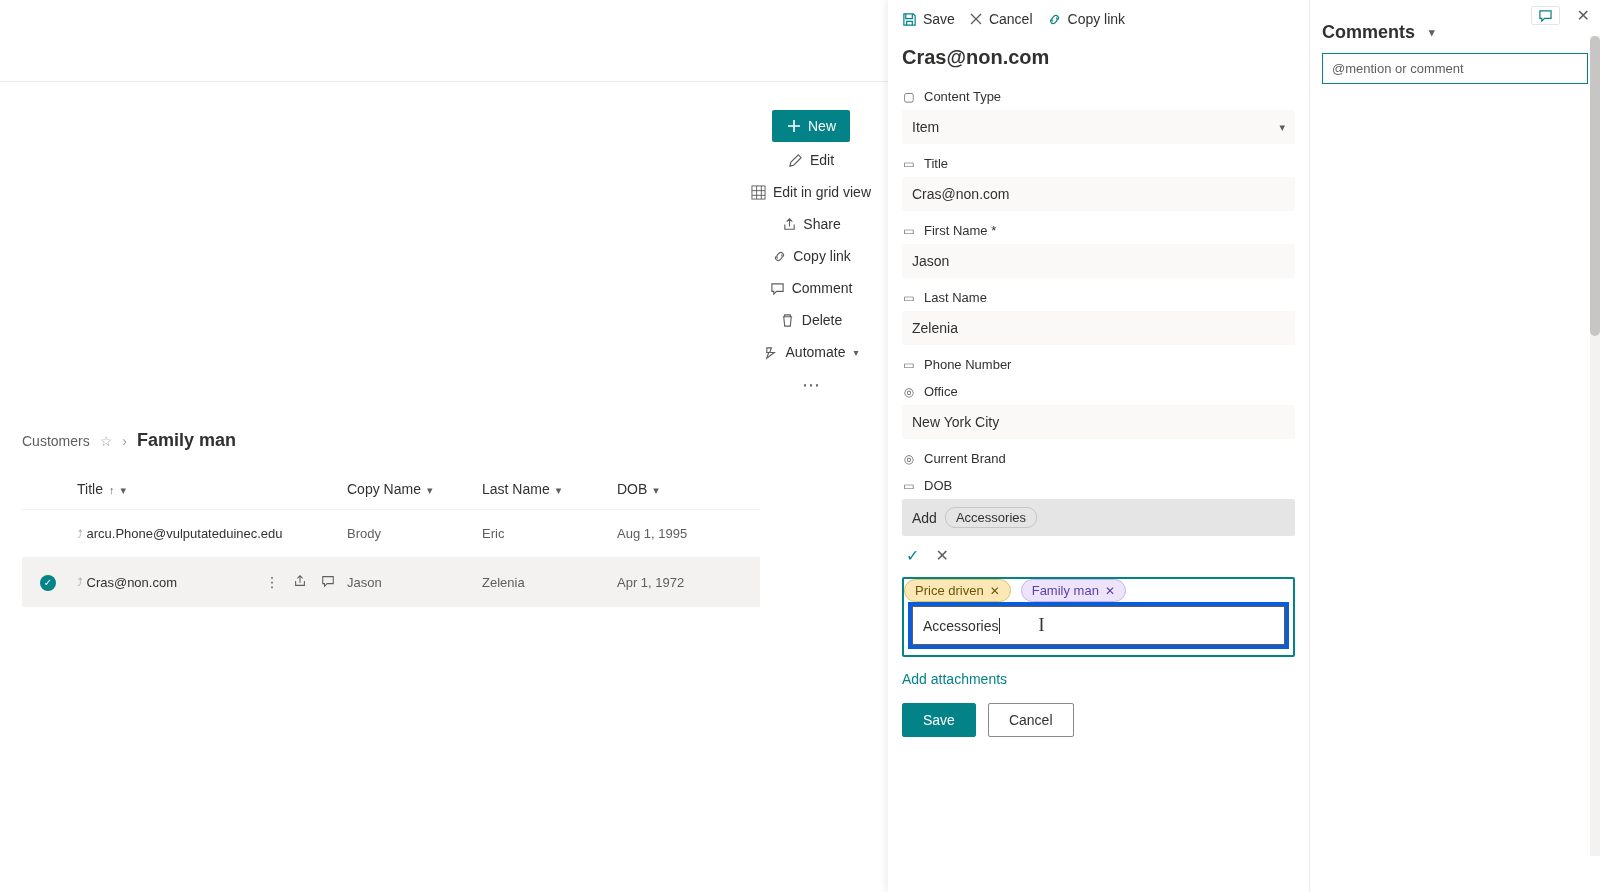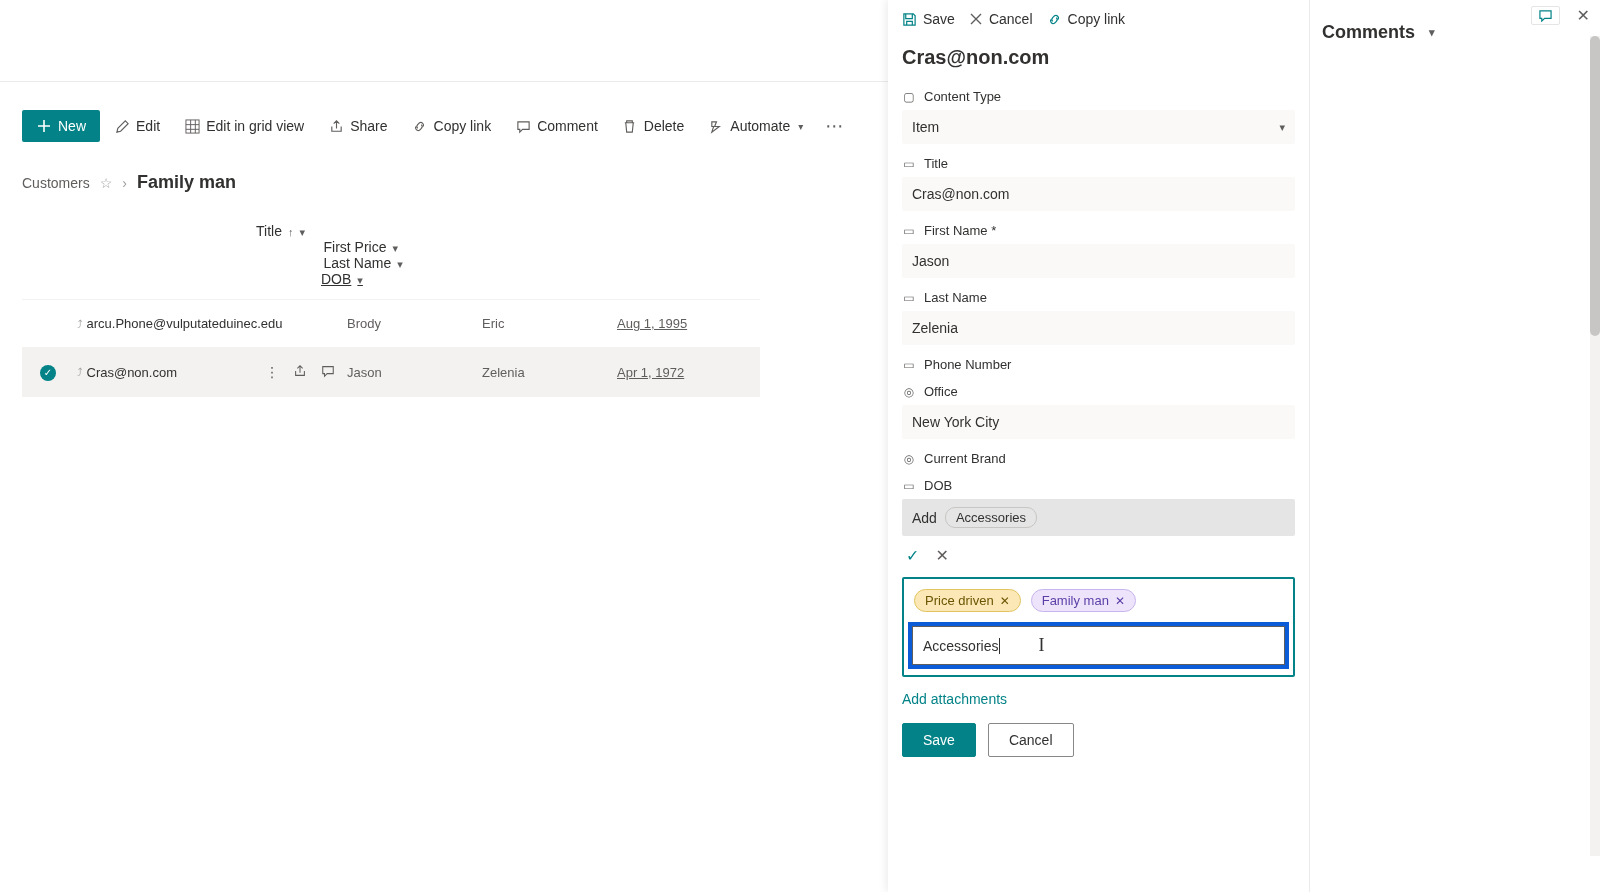--- a/index.html
+++ b/index.html
@@ -2,39 +2,39 @@
 <html><head>
 <meta charset="utf-8">
 <style>
 * { box-sizing: border-box; margin: 0; padding: 0; font-family: "Segoe UI", Arial, sans-serif; }
 body { background: #fff; width: 1600px; height: 892px; overflow: hidden; position: relative; color: #323130; }
 
 .main-area { position: absolute; left: 0; top: 0; width: 1600px; height: 892px; }
 
 .top-blank { height: 82px; border-bottom: 1px solid #edebe9; }
 
-.toolbar { display: flex; align-items: center; gap: 4px; padding: 28px 0 10px 22px; }
+.toolbar { display: flex; align-items: center; gap: 4px; padding: 28px 0 10px 22px; flex-direction: column; }
 .toolbar .tbtn { display: flex; align-items: center; gap: 6px; padding: 6px 10px; font-size: 14px; color: #323130; cursor: pointer; border-radius: 2px; }
 .toolbar .tbtn.primary { background: #038387; color: #fff; padding: 8px 14px; }
 .toolbar .tbtn .ico { width: 16px; height: 16px; display: inline-flex; align-items: center; justify-content: center; }
 .toolbar .chev { font-size: 10px; color: #605e5c; margin-left: 2px; }
 .toolbar .more { font-size: 18px; color: #605e5c; padding: 4px 8px; }
 
 .crumb { display: flex; align-items: center; gap: 10px; padding: 20px 0 8px 22px; color: #605e5c; font-size: 14px; }
 .crumb .strong { font-size: 18px; font-weight: 600; color: #323130; }
 .crumb .star { color: #a19f9d; }
 .crumb .sep { color: #a19f9d; }
 
 .grid { padding: 10px 0 0 22px; width: 760px; }
-.ghead { display: flex; align-items: center; padding: 12px 0; color: #323130; font-size: 14px; flex-direction: column; }
+.ghead { display: flex; align-items: center; padding: 12px 0; color: #323130; font-size: 14px; }
 .gcol.sel { width: 55px; }
 .gcol.title { width: 270px; }
 .gcol.fn { width: 135px; }
 .gcol.ln { width: 135px; }
-.gcol.dob { width: 140px; text-decoration: underline; }
+.gcol.dob { width: 140px; }
 .ghead .srt, .ghead .dd { font-size: 11px; color: #605e5c; margin-left: 6px; }
 
 .grow { display: flex; align-items: center; padding: 16px 0; font-size: 13px; color: #605e5c; border-top: 1px solid #f3f2f1; }
 .grow.selected { background: #f3f2f1; }
 .grow .titlecell { color: #323130; display: flex; align-items: center; gap: 4px; }
 .grow .tilde { color: #a19f9d; font-size: 11px; }
 .rowactions { display: flex; gap: 14px; color: #605e5c; margin-left: auto; margin-right: 12px; }
 .rowactions span { font-size: 14px; }
 .selcircle { width: 16px; height: 16px; border-radius: 50%; background: #038387; display: inline-flex; align-items: center; justify-content: center; color: #fff; font-size: 10px; margin-left: 18px; }
 
@@ -55,21 +55,21 @@
 .fldval { background: #faf9f8; padding: 9px 10px; font-size: 14px; border-radius: 2px; display: flex; align-items: center; justify-content: space-between; }
 .fldval .dd { color: #605e5c; font-size: 11px; }
 
 .suggest { background: #e5e5e5; padding: 8px 10px; font-size: 14px; display: flex; align-items: center; gap: 8px; margin-top: 4px; border-radius: 2px; }
 .suggest .chip { border: 1px solid #c8c6c4; border-radius: 10px; padding: 2px 10px; font-size: 13px; }
 .confirmrow { display: flex; gap: 16px; padding: 10px 4px; }
 .confirmrow .ok { color: #038387; font-size: 16px; }
 .confirmrow .no { color: #605e5c; font-size: 16px; }
 
 .tagbox { border: 2px solid #038387; border-radius: 2px; padding: 0; margin-top: 2px; }
-.tagrow { display: flex; gap: 10px; padding: 10px; flex-wrap: wrap; }
+.tagrow { display: flex; gap: 10px; flex-wrap: wrap; }
 .tag { display: inline-flex; align-items: center; gap: 6px; border-radius: 12px; padding: 3px 10px; font-size: 13px; border: 1px solid transparent; }
 .tag.yellow { background: #fce8b6; color: #6b5503; border-color: #e0c460; }
 .tag.purple { background: #ede4fb; color: #5b3fa7; border-color: #c7b4ed; }
 .tag .x { color: inherit; font-size: 12px; }
 .typedbox { border: 4px solid #0b5cd6; margin: 0 4px 6px 4px; }
 .typedinner { border: 1px solid #605e5c; padding: 8px 10px; font-size: 14px; display: flex; align-items: center; }
 .cursor { display: inline-block; width: 1px; height: 16px; background: #323130; margin-left: 1px; }
 .ibeam { margin-left: 38px; font-family: serif; font-size: 18px; color: #323130; }
 
 .addattach { color: #038387; font-size: 14px; padding: 14px 0 6px 0; }
@@ -179,21 +179,21 @@
     <span>Customers</span>
     <span class="star">☆</span>
     <span class="sep">›</span>
     <span class="strong">Family man</span>
   </div>
 
   <div class="grid">
     <div class="ghead">
       <div class="gcol sel"></div>
       <div class="gcol title"><span>Title</span><span class="srt">↑</span><span class="dd">▾</span></div>
-      <div class="gcol fn"><span>First Price</span><span class="dd">▾</span></div>
+      <div class="gcol fn"><span>Copy Name</span><span class="dd">▾</span></div>
       <div class="gcol ln"><span>Last Name</span><span class="dd">▾</span></div>
       <div class="gcol dob"><span>DOB</span><span class="dd">▾</span></div>
     </div>
 
     <div class="grow">
       <div class="gcol sel"></div>
       <div class="gcol title titlecell">
           <span class="tilde">⤴</span>
           <span>arcu.Phone@vulputateduinec.edu</span>
         </div>
@@ -373,15 +373,16 @@
       <span class="cbubble">
         <svg width="15" height="13" viewBox="0 0 16 14">
             <path d="M2 2h12v8H7l-3 3v-3H2z" fill="none" stroke="#038387" stroke-width="1.3"></path>
           </svg>
       </span>
       <span class="close">✕</span>
       <h3>
         <span>Comments</span>
         <span class="dd">▾</span>
       </h3>
+      <div class="cmtinput"><span>@mention or comment</span></div>
     </div>
   </div>
 </div>
 
 </body></html>

